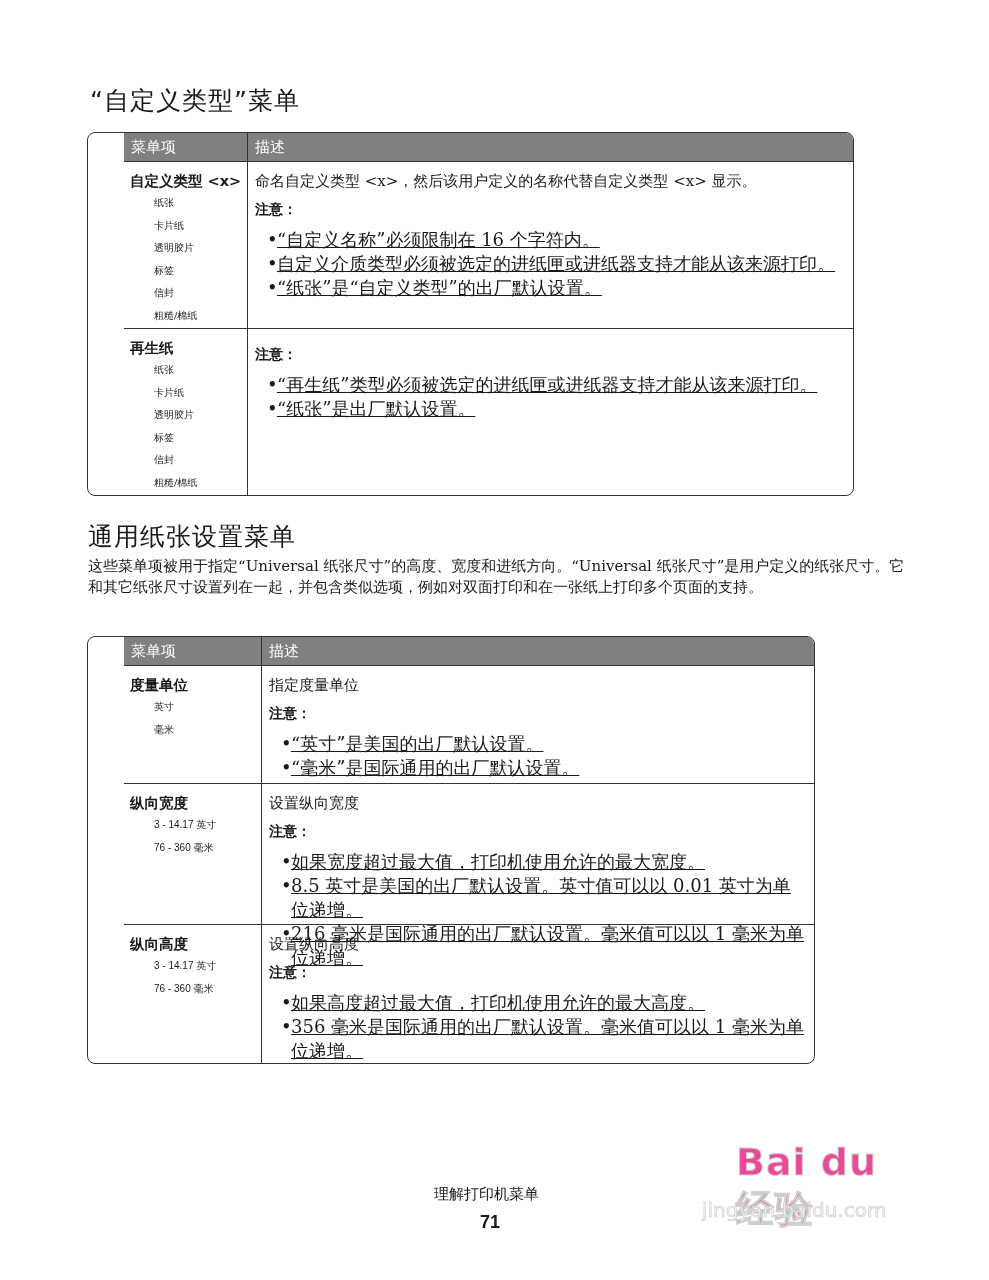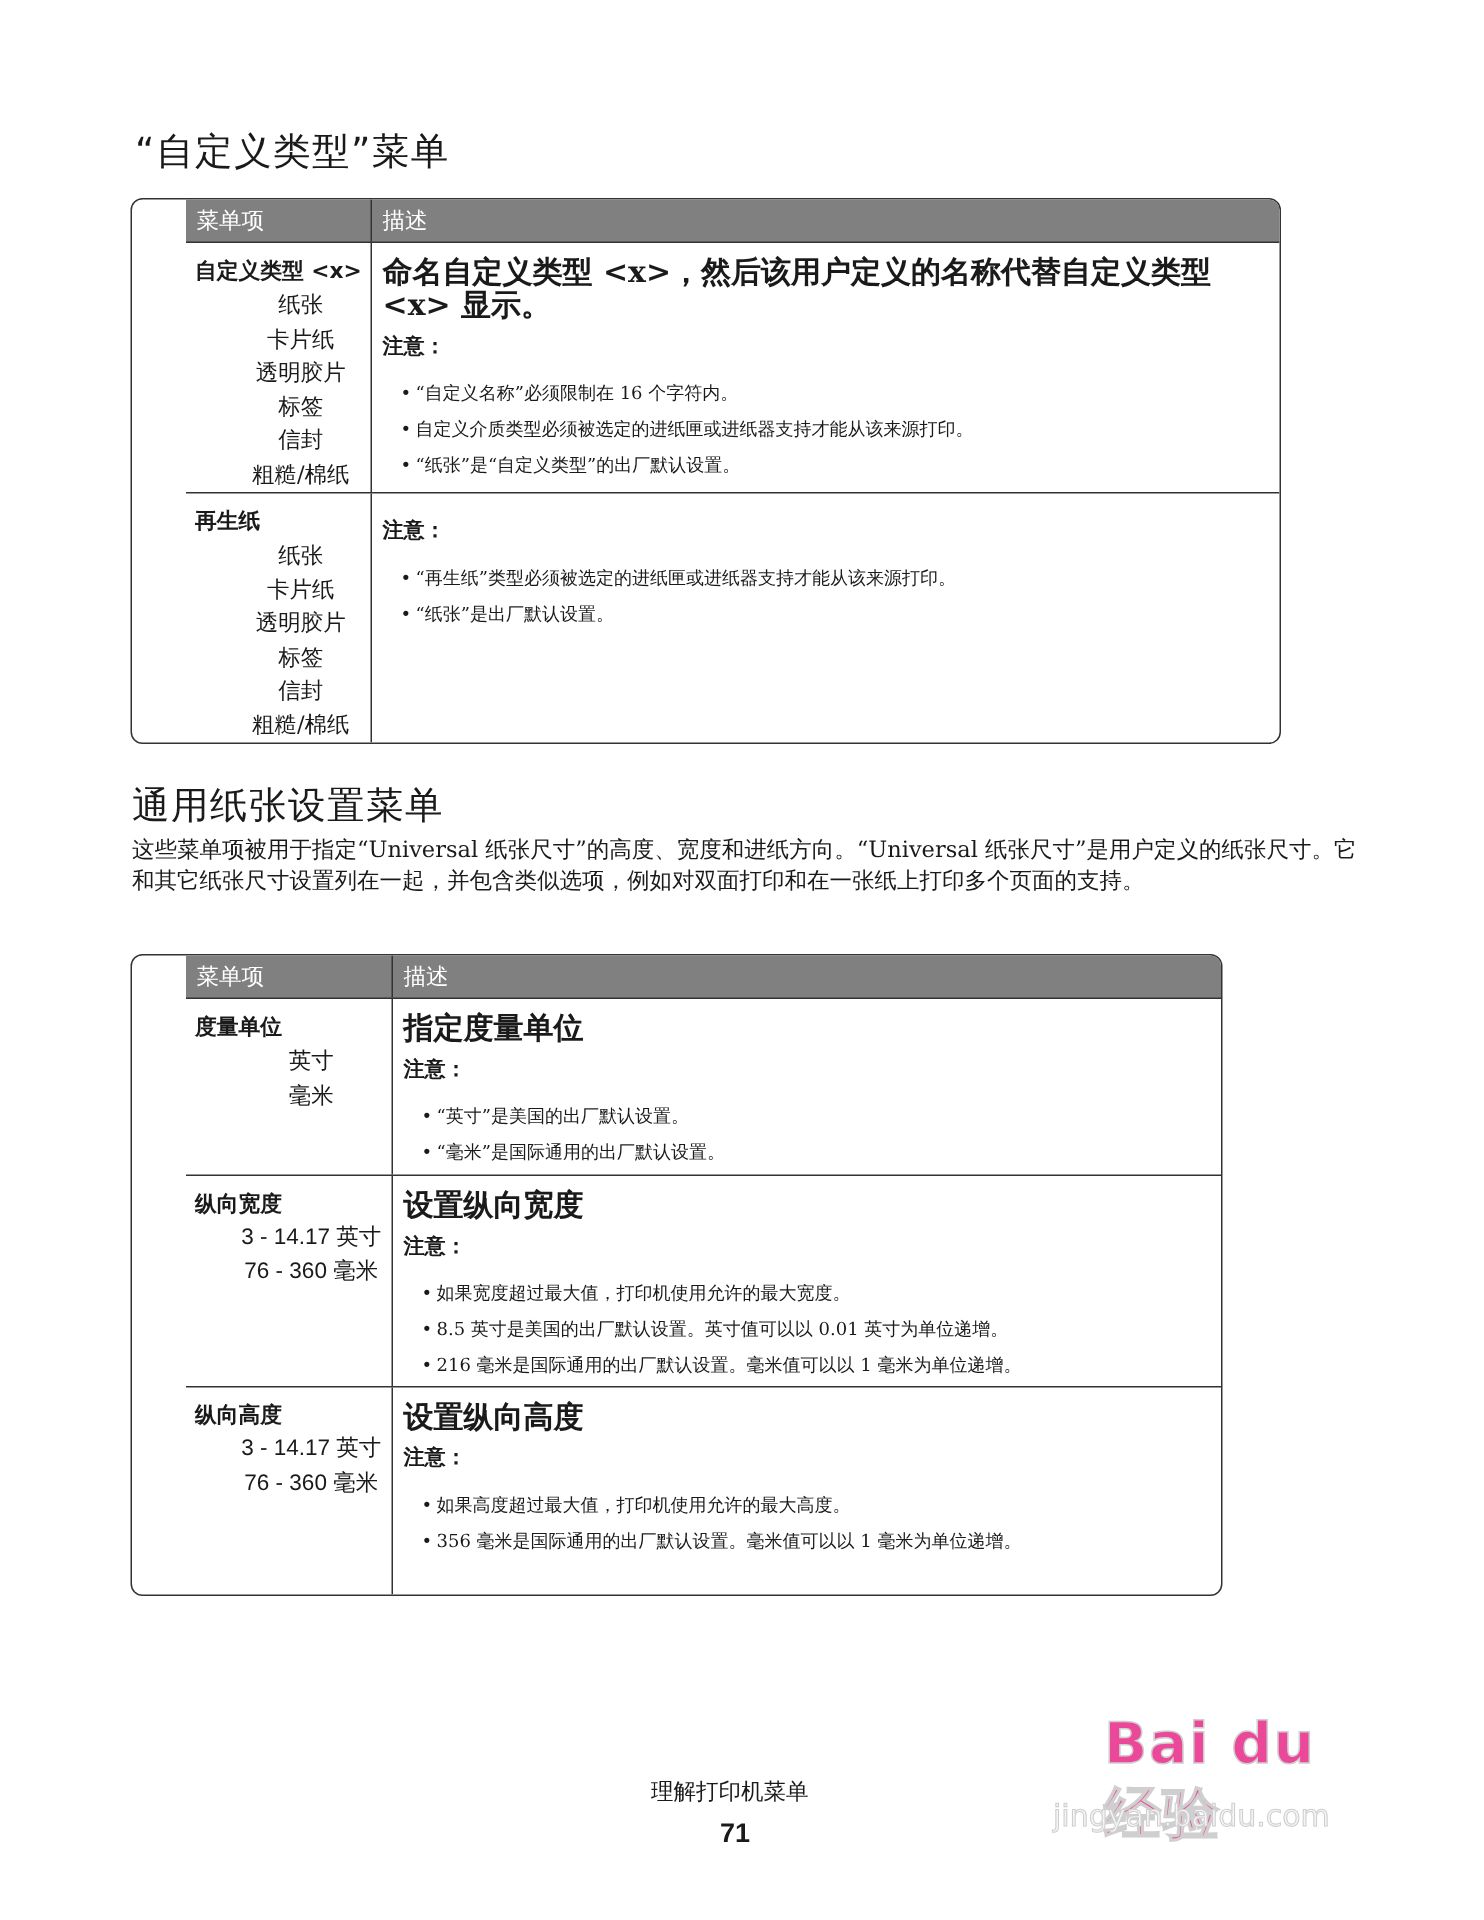--- a/index.html
+++ b/index.html
@@ -28,25 +28,25 @@
     padding-left: 36px;
   }
   .tbl .hdr { display: flex; background: #808080; color: #fff; height: 28px; border-bottom: 1.5px solid #333; }
   .tbl .hdr div { font-size: 15px; line-height: 28px; padding-left: 7px; font-family: "DejaVu Sans", sans-serif; }
   .tbl .hdr .c1 { border-right: 1.5px solid #333; }
   .row { display: flex; border-bottom: 1.5px solid #333; }
   .row:last-child { border-bottom: none; }
   .c1 { box-sizing: border-box; border-right: 1.5px solid #333; padding: 8px 0 6px 6px; }
   .c2 { box-sizing: border-box; padding: 8px 6px 6px 7px; flex: 1; }
   .item-title { font-weight: bold; font-size: 14.5px; line-height: 22px; font-family: "DejaVu Sans", sans-serif; }
-  .opt { font-size: 15px; line-height: 22.5px; padding-left: 24px; text-align: center; }
-  .desc { font-size: 20px; line-height: 22px; font-weight: bold; }
+  .opt { font-size: 10px; line-height: 22.5px; padding-left: 24px; }
+  .desc { font-size: 15px; line-height: 22px; }
   .note { font-weight: bold; font-size: 14px; line-height: 20px; margin-top: 7px; font-family: "DejaVu Sans", sans-serif; }
   ul { margin: 9px 0 0 0; padding: 0 0 0 12px; list-style: none; }
-  li { font-size: 12px; line-height: 24px; position: relative; padding-left: 10px; }
+  li { font-size: 18px; line-height: 24px; position: relative; padding-left: 10px; text-decoration: underline; }
   li::before { content: "•"; position: absolute; left: 0; }
   .num { font-family: "Liberation Sans", sans-serif; }
   .footer-title { position: absolute; left: 434px; top: 1185px; font-size: 15px; }
   .footer-page { position: absolute; left: 480px; top: 1212px; font-size: 18px; font-weight: bold; font-family: "Liberation Sans", sans-serif; }
   .watermark { position: absolute; left: 700px; top: 1130px; width: 230px; height: 110px; color: #e4e4e4; }
   .wm-brand { font-family: "DejaVu Sans", sans-serif; font-size: 38px; font-weight: bold; letter-spacing: 1px;
     -webkit-text-stroke: 1px #cfcfcf; color: #ec4899; position: absolute; top: 10px; left: 0; margin-left: 36px; }
   .wm-url { font-family: "DejaVu Sans", sans-serif; font-size: 20px; position: absolute; top: 68px; left: 2px;
     -webkit-text-stroke: 0.7px #cfcfcf; color: #f4f4f4; }
 </style>

